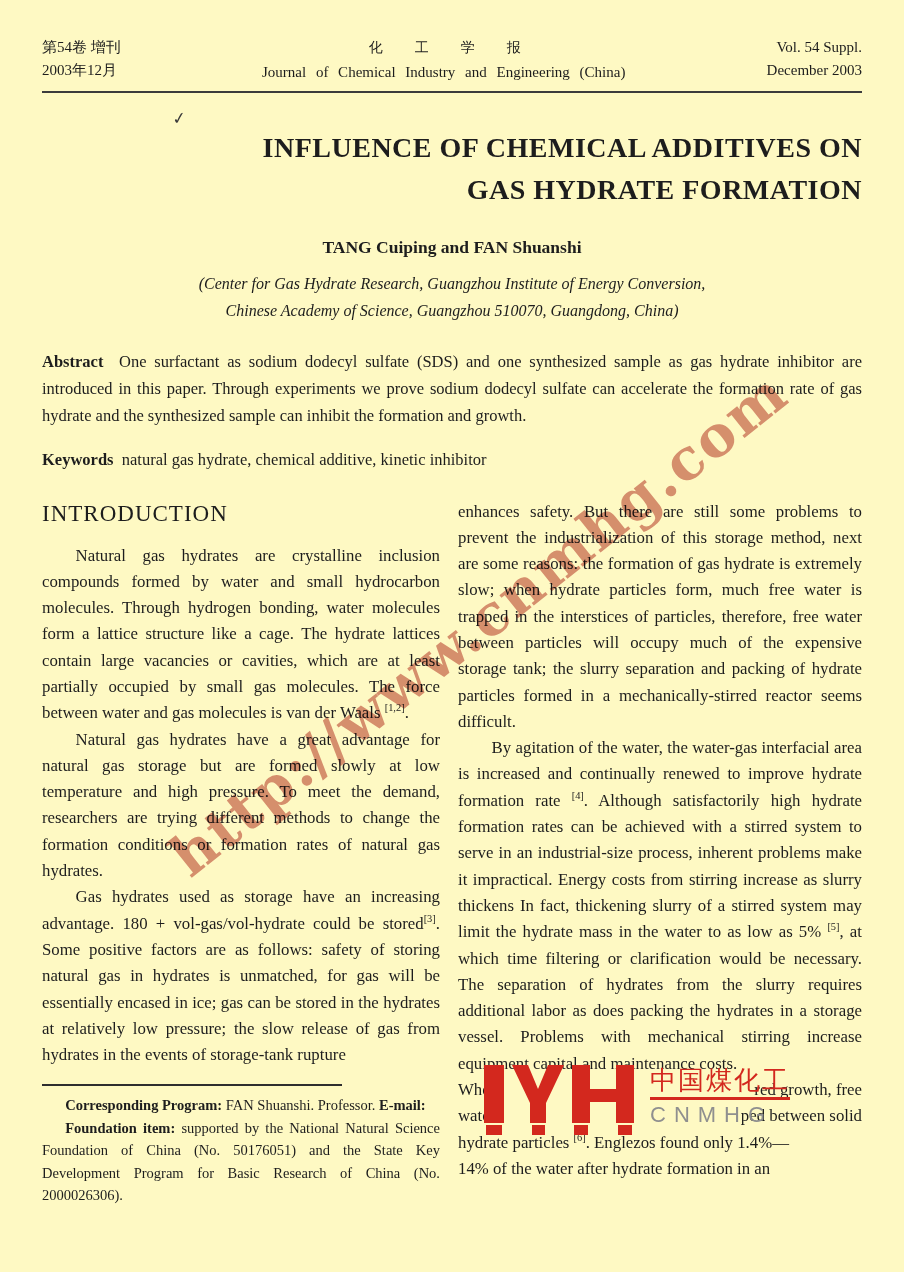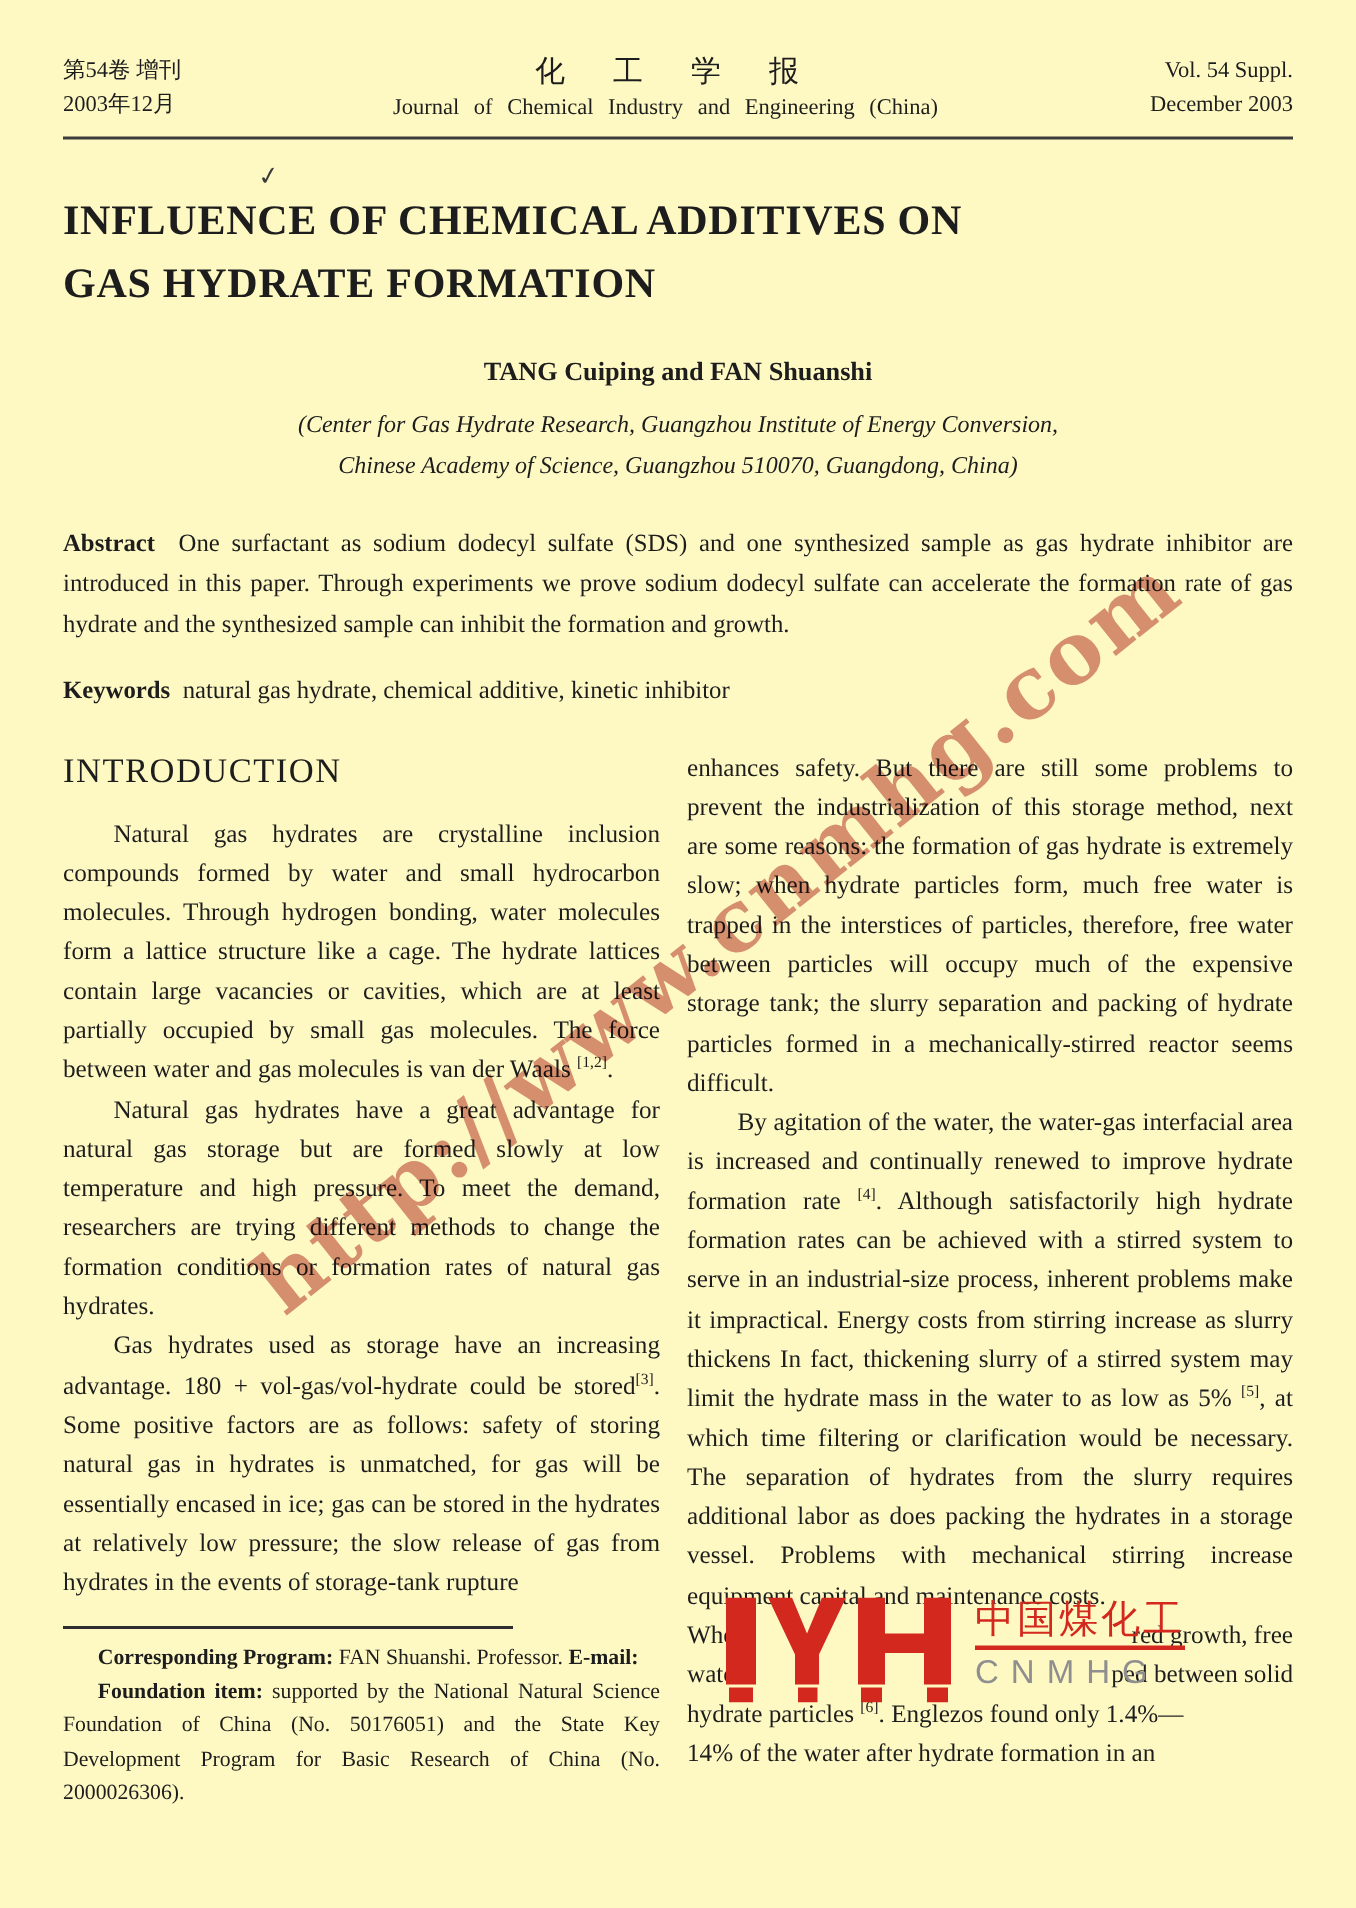--- a/index.html
+++ b/index.html
@@ -13,25 +13,25 @@
     color:#1d1d1d;
     overflow:hidden;
     box-sizing:border-box;
     padding:36px 42px 0 42px;
   }
   
   .hdr{display:flex;justify-content:space-between;align-items:flex-start;font-size:15px;line-height:23px;}
   .hdr-left,.hdr-right{white-space:nowrap;}
   .hdr-right{text-align:right;}
   .hdr-center{flex:1;text-align:center;}
-  .hdr-cn{font-size:20px;letter-spacing:32px;padding-left:34px;line-height:24px;}
+  .hdr-cn{font-size:14px;letter-spacing:32px;padding-left:34px;line-height:24px;}
   .hdr-en{font-size:15px;word-spacing:6px;line-height:24px;}
   .hdr-rule{border-top:2px solid #3c3c3c;margin-top:7px;}
   
-  .title{margin-top:34px;text-align:left;font-size:28px;font-weight:bold;line-height:42px;letter-spacing:.5px;}
+  .title{margin-top:34px;text-align:right;font-size:28px;font-weight:bold;line-height:42px;letter-spacing:.5px;}
   .tick{position:absolute;left:172px;top:108px;font-size:17px;color:#3a3a3a;transform:rotate(-8deg);font-family:"DejaVu Sans",sans-serif;}
   .authors{margin-top:26px;text-align:center;font-weight:bold;font-size:17.5px;}
   .affil{margin-top:12px;text-align:center;font-style:italic;font-size:16px;line-height:27px;}
   
   .abstract{margin-top:24px;font-size:16.5px;line-height:27px;text-align:justify;}
   .kw{margin-top:13px;font-size:16.5px;line-height:27px;}
   .blabel{font-weight:bold;}
   
   .cols{display:flex;gap:18px;margin-top:26px;}
   .col-l{width:398px;flex:none;}

